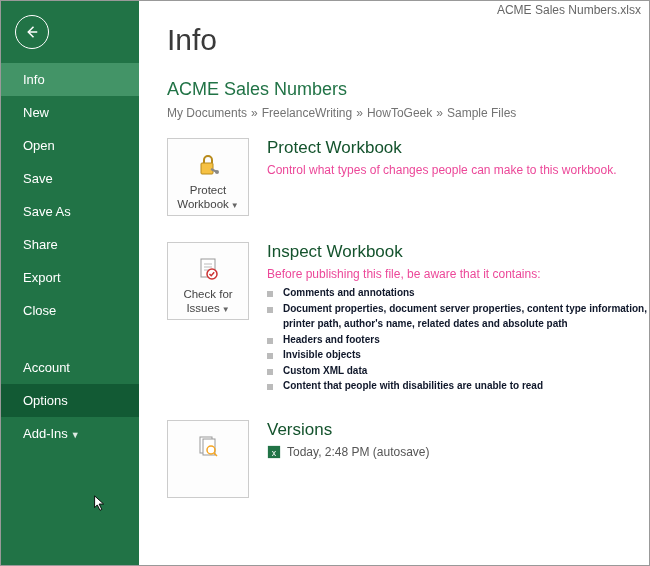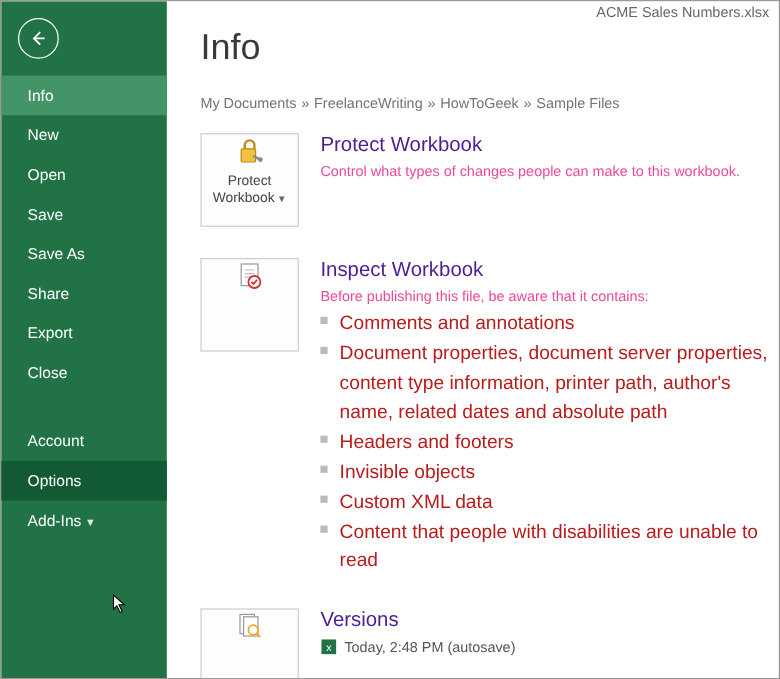--- a/index.html
+++ b/index.html
@@ -18,28 +18,28 @@
 .cursor { position: absolute; left: 92px; top: 494px; pointer-events: none; }
 .cursor svg { width: 14px; height: 18px; }
 
 .main { position: absolute; left: 138px; top: 0; right: 0; bottom: 0; padding: 22px 0 0 28px; overflow: hidden; }
 h1 { font-weight: 200; font-size: 30px; color: #3a3a3a; margin-bottom: 22px; }
 h2.doc { color: #217346; font-size: 18px; font-weight: 400; margin-bottom: 6px; }
 .breadcrumb { color: #737373; font-size: 12px; margin-bottom: 18px; }
 .sep { margin: 0 4px; }
 
 .section { display: flex; align-items: flex-start; margin-bottom: 26px; }
-.tile { width: 82px; height: 78px; border: 1px solid #ccc; background: #fdfdfd; text-align: center; padding-top: 0; font-size: 11.5px; color: #444; cursor: pointer; flex-shrink: 0; line-height: 1.25; }
+.tile { width: 82px; height: 78px; border: 1px solid #ccc; background: #fdfdfd; text-align: center; padding-top: 12px; font-size: 11.5px; color: #444; cursor: pointer; flex-shrink: 0; line-height: 1.25; }
 .tile .ico { height: 28px; display: flex; align-items: center; justify-content: center; margin-bottom: 4px; }
 .tile .tdd { font-size: 8px; margin-left: 2px; color: #666; }
 .section .body { margin-left: 18px; }
-.section h3 { font-size: 17px; font-weight: 400; color: #4c1d95; margin: 0 0 5px; }
+.section h3 { font-size: 17px; font-weight: 400; color: #14532d; margin: 0 0 5px; }
 .desc { font-size: 12px; color: #ec4899; margin-bottom: 4px; }
 .bl { list-style: none; }
-.bl li { position: relative; padding-left: 16px; color: #b91c1c; font-size: 16px; line-height: 1.55; }
+.bl li { position: relative; padding-left: 16px; color: #0f172a; font-size: 10px; line-height: 1.55; font-weight: bold; }
 .bl li::before { content: ""; position: absolute; left: 0; top: 6px; width: 6px; height: 6px; background: #bbb; }
 .ver { display: flex; align-items: center; gap: 6px; color: #555; font-size: 12px; margin-top: 4px; }
 .xicon { width: 14px; height: 14px; }
 </style>
 </head>
 <body>
 
 <div class="titlebar">ACME Sales Numbers.xlsx</div>
 
 <div class="sidebar">
@@ -63,20 +63,21 @@
   <div class="menu-item"><span>Add-Ins</span><span class="dd">▼</span></div>
   <div class="cursor">
     <svg viewBox="0 0 14 20">
         <path d="M1 1 L1 14 L4 11 L7 17 L9 16 L6 10 L11 10 Z" fill="#fff" stroke="#000" stroke-width="1"></path>
       </svg>
   </div>
 </div>
 
 <div class="main">
   <h1>Info</h1>
+  <h2 class="doc">ACME Sales Numbers</h2>
   <div class="breadcrumb">
     <span>My Documents</span><span class="sep">»</span><span>FreelanceWriting</span><span class="sep">»</span><span>HowToGeek</span><span class="sep">»</span><span>Sample Files</span>
   </div>
 
   <div class="section">
     <div class="tile">
       <div class="ico">
         <svg width="26" height="26" viewBox="0 0 26 26">
             <rect x="6" y="11" width="12" height="11" rx="1" fill="#f6c143" stroke="#b88a1a"></rect>
             <path d="M9 11 V8 a4 4 0 0 1 8 0 V11" fill="none" stroke="#b88a1a" stroke-width="2"></path>
@@ -97,20 +98,21 @@
       <div class="ico">
         <svg width="26" height="26" viewBox="0 0 26 26">
             <rect x="6" y="3" width="14" height="18" fill="#fff" stroke="#999"></rect>
             <line x1="9" y1="8" x2="17" y2="8" stroke="#bbb"></line>
             <line x1="9" y1="11" x2="17" y2="11" stroke="#bbb"></line>
             <line x1="9" y1="14" x2="17" y2="14" stroke="#bbb"></line>
             <circle cx="17" cy="18" r="5" fill="#fff" stroke="#c33" stroke-width="1.5"></circle>
             <path d="M14.5 18 l1.7 1.7 3-3.5" stroke="#c33" stroke-width="1.5" fill="none"></path>
           </svg>
       </div>
+      <div><span>Check for</span><br><span>Issues</span><span class="tdd">▼</span></div>
     </div>
     <div class="body">
       <h3>Inspect Workbook</h3>
       <div class="desc">Before publishing this file, be aware that it contains:</div>
       <ul class="bl">
         <li>Comments and annotations</li>
         <li>Document properties, document server properties, content type information, printer path, author's name, related dates and absolute path</li>
         <li>Headers and footers</li>
         <li>Invisible objects</li>
         <li>Custom XML data</li>

